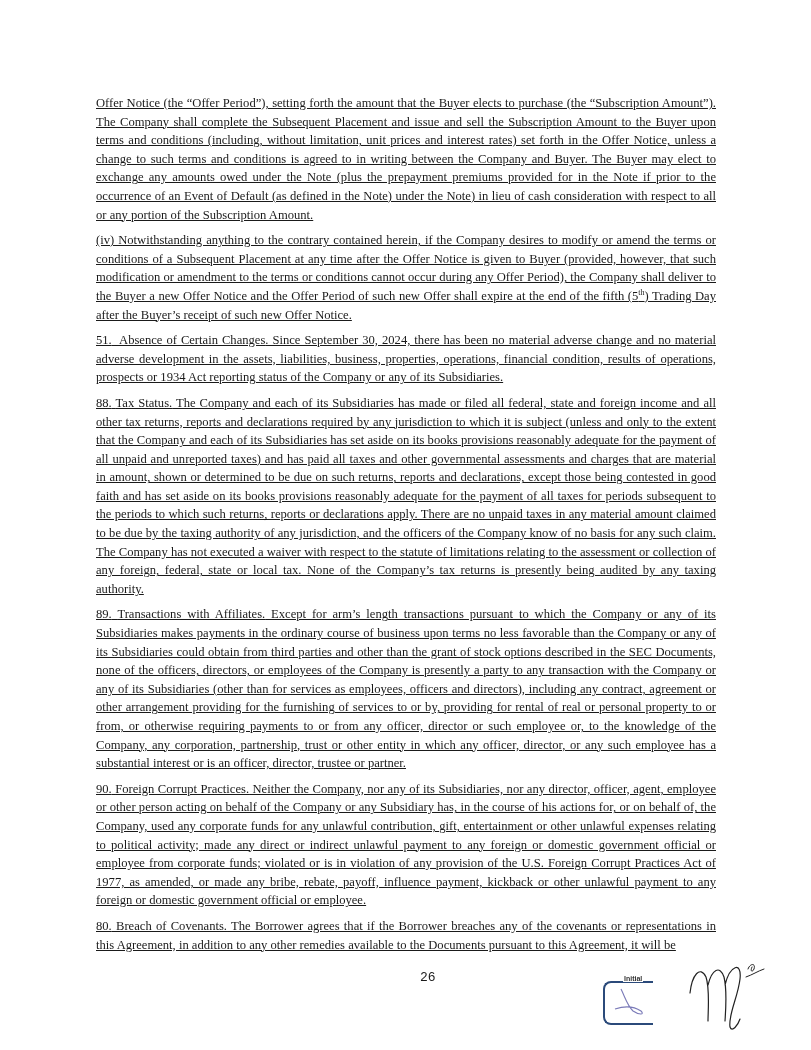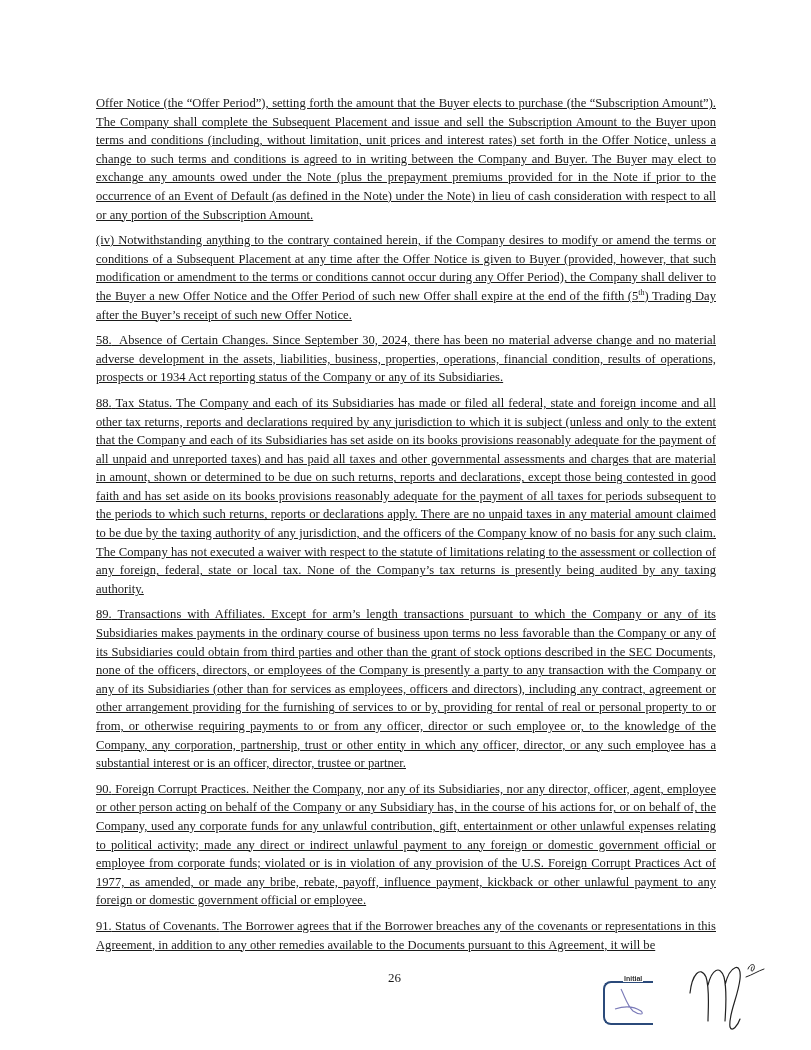--- a/index.html
+++ b/index.html
@@ -2,47 +2,47 @@
 <html><head>
 <meta charset="utf-8">
 <style>
   html, body { margin: 0; padding: 0; background: #ffffff; }
   body { width: 811px; height: 1050px; position: relative; overflow: hidden;
          font-family: "Liberation Serif", "DejaVu Serif", serif; color: #1a1a1a; }
   .page { position: absolute; left: 96px; top: 94px; width: 620px; }
   p { margin: 0 0 7px 0; font-size: 12.6px; line-height: 18.6px; text-align: justify; text-decoration: underline; }
   .u { text-decoration: underline; }
   sup { font-size: 8px; line-height: 0; vertical-align: super; margin-top: 15px; }
-  .pagenum { position: absolute; left: 388px; top: 970px; font-size: 13px; }
+  .pagenum { position: absolute; left: 420px; top: 970px; font-size: 13px; font-family: Liberation Mono, monospace; }
   .initial-stamp { position: absolute; left: 603px; top: 975px; width: 52px; height: 48px; }
   .initial-stamp .frame { position: absolute; left: 0; top: 6px; width: 48px; height: 40px;
       border-left: 2px solid #2b4a7a; border-top: 2px solid #2b4a7a; border-bottom: 2px solid #2b4a7a;
       border-radius: 8px 0 0 8px; }
   .initial-stamp .label { position: absolute; left: 20px; top: 0; font-family: "Liberation Sans", sans-serif;
       font-size: 7px; font-weight: bold; color: #333; background: #fff; padding: 0 1px; }
   .initial-stamp svg { position: absolute; left: 8px; top: 10px; }
   .signature { position: absolute; left: 684px; top: 955px; }
 </style>
 </head>
 <body>
 
 <div class="page">
   <p>Offer Notice (the “Offer Period”), setting forth the amount that the Buyer elects to purchase (the “Subscription Amount”). The Company shall complete the Subsequent Placement and issue and sell the Subscription Amount to the Buyer upon terms and conditions (including, without limitation, unit prices and interest rates) set forth in the Offer Notice, unless a change to such terms and conditions is agreed to in writing between the Company and Buyer. The Buyer may elect to exchange any amounts owed under the Note (plus the prepayment premiums provided for in the Note if prior to the occurrence of an Event of Default (as defined in the Note) under the Note) in lieu of cash consideration with respect to all or any portion of the Subscription Amount.</p>
 
   <p><span>(iv) Notwithstanding anything to the contrary contained herein, if the Company desires to modify or amend the terms or conditions of a Subsequent Placement at any time after the Offer Notice is given to Buyer (provided, however, that such modification or amendment to the terms or conditions cannot occur during any Offer Period), the Company shall deliver to the Buyer a new Offer Notice and the Offer Period of such new Offer shall expire at the end of the fifth (5</span><sup>th</sup><span>) Trading Day after the Buyer’s receipt of such new Offer Notice.</span></p>
 
-  <p><span>58.</span>&nbsp; <span class="u">Absence of Certain Changes</span><span>. Since September 30, 2024, there has been no material adverse change and no material adverse development in the assets, liabilities, business, properties, operations, financial condition, results of operations, prospects or 1934 Act reporting status of the Company or any of its Subsidiaries.</span></p>
+  <p><span>51.</span>&nbsp; <span class="u">Absence of Certain Changes</span><span>. Since September 30, 2024, there has been no material adverse change and no material adverse development in the assets, liabilities, business, properties, operations, financial condition, results of operations, prospects or 1934 Act reporting status of the Company or any of its Subsidiaries.</span></p>
 
   <p><span>88.</span> <span class="u">Tax Status.</span><span> The Company and each of its Subsidiaries has made or filed all federal, state and foreign income and all other tax returns, reports and declarations required by any jurisdiction to which it is subject (unless and only to the extent that the Company and each of its Subsidiaries has set aside on its books provisions reasonably adequate for the payment of all unpaid and unreported taxes) and has paid all taxes and other governmental assessments and charges that are material in amount, shown or determined to be due on such returns, reports and declarations, except those being contested in good faith and has set aside on its books provisions reasonably adequate for the payment of all taxes for periods subsequent to the periods to which such returns, reports or declarations apply. There are no unpaid taxes in any material amount claimed to be due by the taxing authority of any jurisdiction, and the officers of the Company know of no basis for any such claim. The Company has not executed a waiver with respect to the statute of limitations relating to the assessment or collection of any foreign, federal, state or local tax. None of the Company’s tax returns is presently being audited by any taxing authority.</span></p>
 
   <p><span>89.</span> <span class="u">Transactions with Affiliates.</span><span> Except for arm’s length transactions pursuant to which the Company or any of its Subsidiaries makes payments in the ordinary course of business upon terms no less favorable than the Company or any of its Subsidiaries could obtain from third parties and other than the grant of stock options described in the SEC Documents, none of the officers, directors, or employees of the Company is presently a party to any transaction with the Company or any of its Subsidiaries (other than for services as employees, officers and directors), including any contract, agreement or other arrangement providing for the furnishing of services to or by, providing for rental of real or personal property to or from, or otherwise requiring payments to or from any officer, director or such employee or, to the knowledge of the Company, any corporation, partnership, trust or other entity in which any officer, director, or any such employee has a substantial interest or is an officer, director, trustee or partner.</span></p>
 
   <p><span>90.</span> <span class="u">Foreign Corrupt Practices.</span><span> Neither the Company, nor any of its Subsidiaries, nor any director, officer, agent, employee or other person acting on behalf of the Company or any Subsidiary has, in the course of his actions for, or on behalf of, the Company, used any corporate funds for any unlawful contribution, gift, entertainment or other unlawful expenses relating to political activity; made any direct or indirect unlawful payment to any foreign or domestic government official or employee from corporate funds; violated or is in violation of any provision of the U.S. Foreign Corrupt Practices Act of 1977, as amended, or made any bribe, rebate, payoff, influence payment, kickback or other unlawful payment to any foreign or domestic government official or employee.</span></p>
 
-  <p><span>91.</span> <span class="u">Status of Covenants.</span><span> The Borrower agrees that if the Borrower breaches any of the covenants or representations in this Agreement, in addition to any other remedies available to the Documents pursuant to this Agreement, it will be</span></p>
+  <p><span>80.</span> <span class="u">Breach of Covenants.</span><span> The Borrower agrees that if the Borrower breaches any of the covenants or representations in this Agreement, in addition to any other remedies available to the Documents pursuant to this Agreement, it will be</span></p>
 </div>
 
 <div class="pagenum">26</div>
 
 <div class="initial-stamp">
   <div class="frame"></div>
   <span class="label">Initial</span>
   <svg width="42" height="34" viewBox="0 0 42 34">
     <path d="M10 4 C 14 12, 16 20, 22 26 C 28 30, 34 30, 30 26 C 24 22, 16 20, 4 24" fill="none" stroke="#7a7ab8" stroke-width="1.1"></path>
   </svg>

